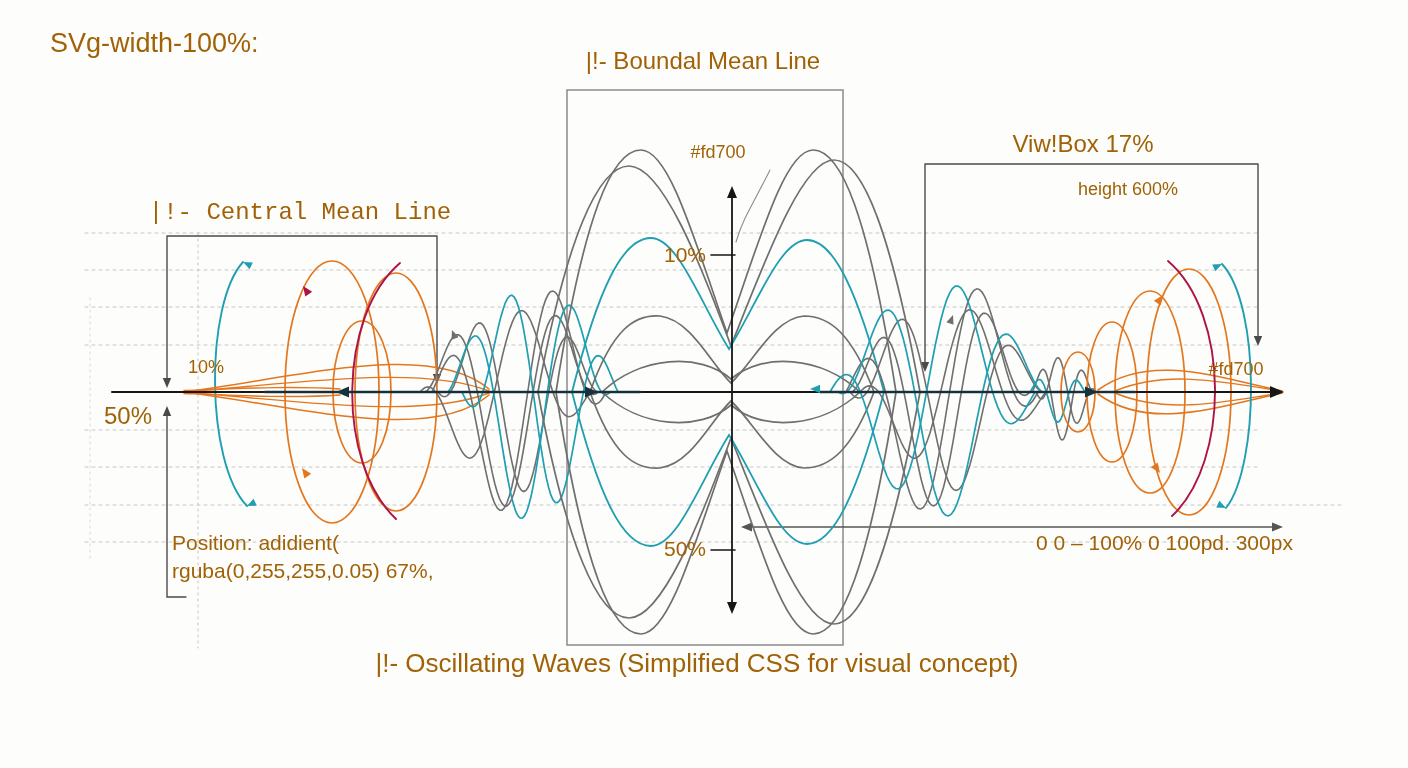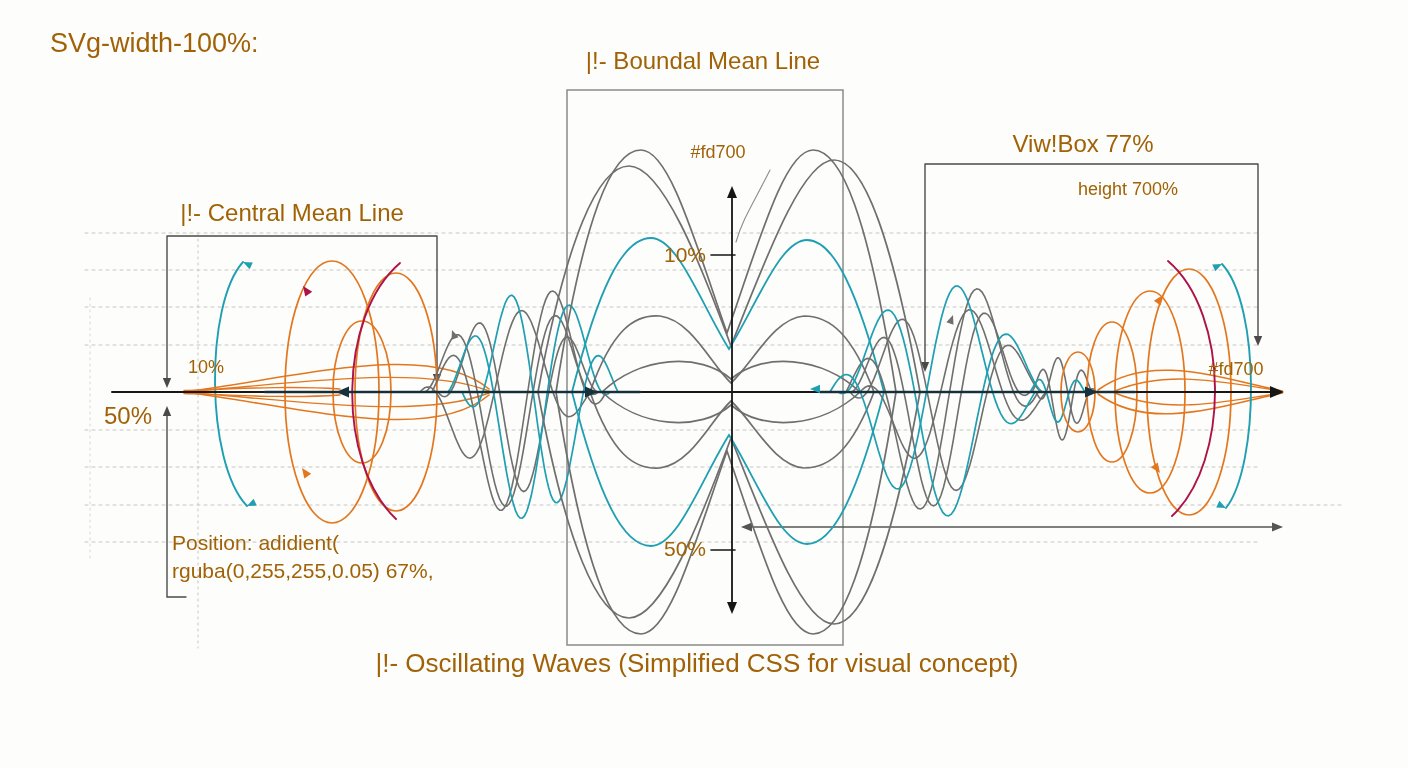--- a/index.html
+++ b/index.html
@@ -122,39 +122,40 @@
         <path d="M 1160.0,473.0 L 1150.8,467.2 L 1157.7,462.4 Z" fill="#e2771f"></path>
         <path d="M 452.0,330.0 L 458.6,337.2 L 451.5,339.8 Z" fill="#6f6f6f"></path>
         <path d="M 953.0,315.0 L 953.5,324.8 L 946.4,322.2 Z" fill="#6f6f6f"></path>
       </g>
     </svg>
 
   <div class="lbl t27" style="left:50px;top:28px;">SVg-width-100%:</div>
 
   <div class="lbl t24 ctr" style="left:703px;top:47px;">|!- Boundal Mean Line</div>
 
-  <div class="lbl t24 ctr" style="left:292px;top:199px;">|!- Central Mean Line</div>
+  <div class="lbl t24 ctr" style="left:300px;top:199px;font-family:Liberation Mono, monospace;">|!- Central Mean Line</div>
 
-  <div class="lbl t24 ctr" style="left:1083px;top:130px;">Viw!Box 77%</div>
+  <div class="lbl t24 ctr" style="left:1083px;top:130px;">Viw!Box 17%</div>
 
-  <div class="lbl t23 ctr" style="left:1128px;top:179px;">height 700%</div>
+  <div class="lbl t23 ctr" style="left:1128px;top:179px;">height 600%</div>
 
   <div class="lbl t23 ctr" style="left:718px;top:142px;">#fd700</div>
 
   <div class="lbl t23 ctr" style="left:1236px;top:359px;">#fd700</div>
 
   <div class="lbl t21 rt" style="left:640px;top:243px;width:66px;">10%</div>
 
   <div class="lbl t21 rt" style="left:644px;top:537px;width:62px;">50%</div>
 
   <div class="lbl t23" style="left:188px;top:357px;">10%</div>
 
   <div class="lbl t24" style="left:104px;top:402px;">50%</div>
 
   <div id="grad-note" class="lbl" style="left:172px;top:529px;">
     <div>Position: adidient(</div>
     <div>rguba(0,255,255,0.05) 67%,</div>
   </div>
 
+  <div class="lbl t21" style="left:1036px;top:531px;">0 0 – 100% 0 100pd. 300px</div>
 
   <div class="lbl t26 ctr" style="left:697px;top:648px;text-align:center;">|!- Oscillating Waves (Simplified CSS for visual concept)</div>
 
 </div>
 
 </body></html>

